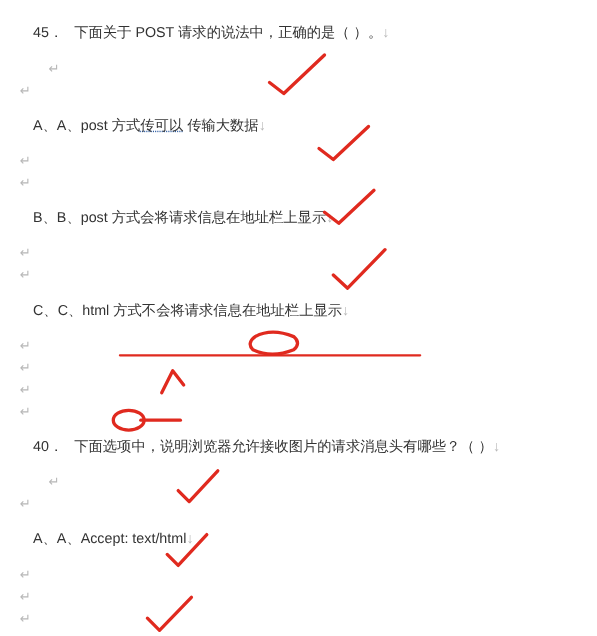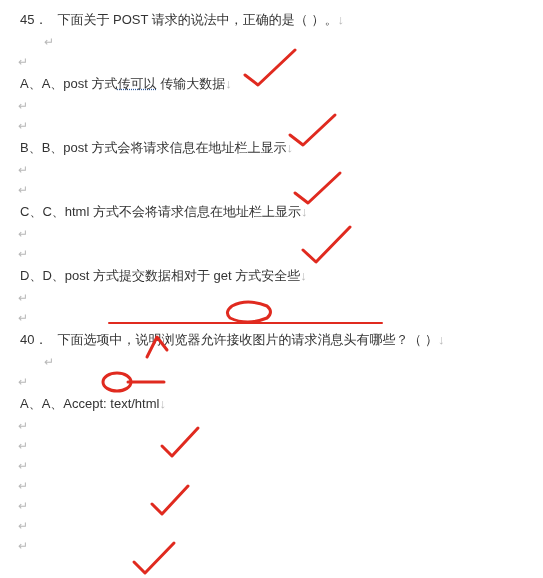--- a/index.html
+++ b/index.html
@@ -14,21 +14,21 @@
     position: relative;
     overflow: hidden;
   }
   .page {
     position: relative;
     padding: 8px 18px 0 18px;
     box-sizing: border-box;
     width: 543px;
   }
   .line {
-    margin: 2px;
+    margin: 12px;
     padding: 0;
     line-height: 20px;
     white-space: nowrap;
   }
   .down-arrow {
     color: #b8b8b8;
     font-size: 13px;
   }
   .blank-return {
     color: #b8b8b8;
@@ -87,23 +87,20 @@
   </p>
   <span class="blank-return">↵</span>
   <span class="blank-return">↵</span>
 
   <p class="line">
     <span>C、C、html 方式不会将请求信息在地址栏上显示</span><span class="down-arrow">↓</span>
   </p>
   <span class="blank-return">↵</span>
   <span class="blank-return">↵</span>
 
-  <p class="line">
-    <span>D、D、post 方式提交数据相对于 get 方式安全些</span><span class="down-arrow">↓</span>
-  </p>
   <span class="blank-return">↵</span>
   <span class="blank-return">↵</span>
 
   <p class="line">
     <span>40．</span><span class="indent"></span><span class="q46-text">下面选项中，说明浏览器允许接收图片的请求消息头有哪些？（ ）</span><span class="down-arrow">↓</span>
   </p>
   <span class="blank-return" style="padding-left:26px;">↵</span>
   <span class="blank-return">↵</span>
 
   <p class="line">

